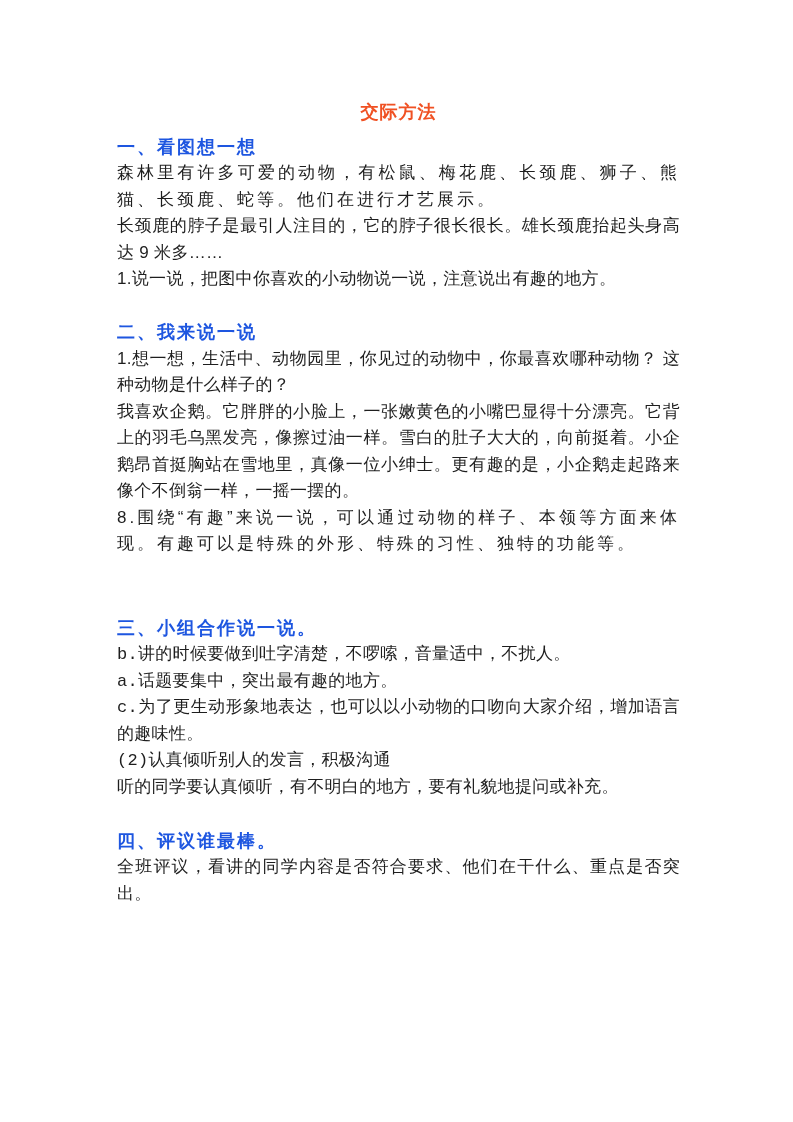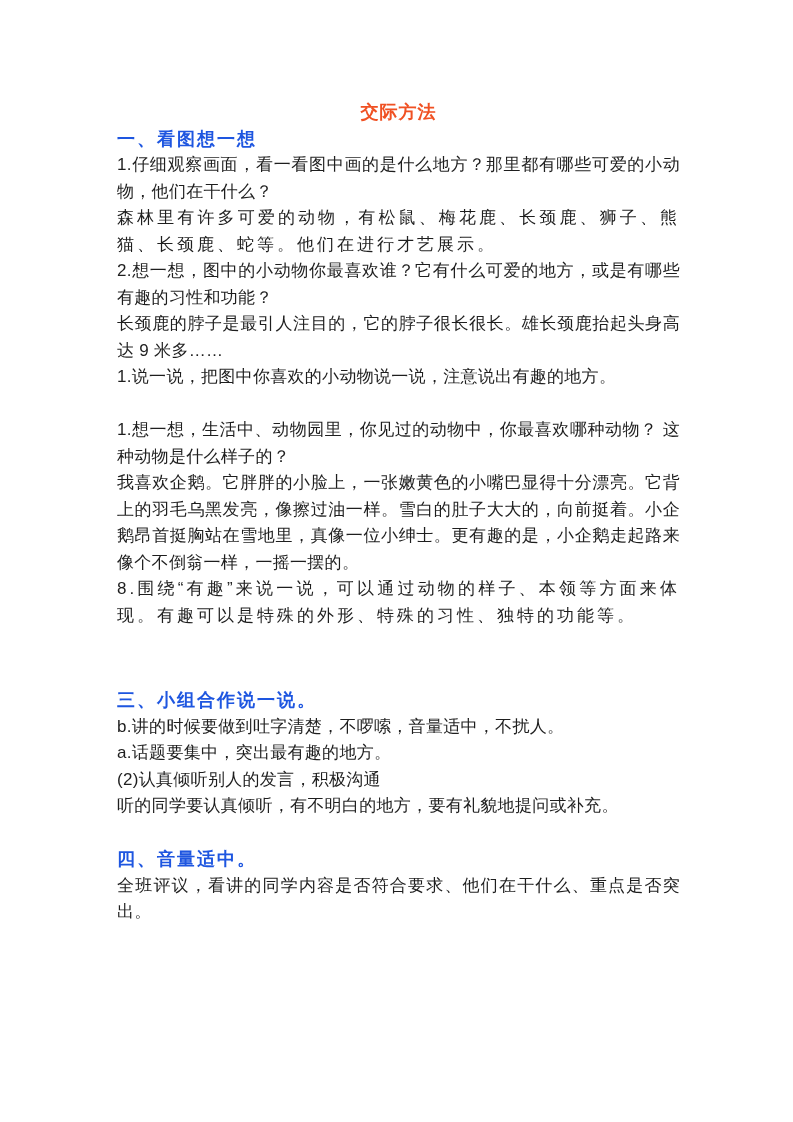--- a/index.html
+++ b/index.html
@@ -24,22 +24,22 @@
   .doc-title {
     margin: 0;
     text-align: center;
     font-size: 18px;
     font-weight: bold;
     letter-spacing: 1px;
     color: var(--title-color);
     line-height: 26.5px;
   }
   .section { margin-top: 26.5px; }
-  .section.first { margin-top: 0; }
-  .section.gap-large { margin-top: 58px; }
+  .section.first { margin-top: 8px; }
+  .section.gap-large { margin-top: 58px; font-family: Liberation Mono, monospace; }
   .heading {
     margin: 0;
     font-size: 18px;
     font-weight: bold;
     letter-spacing: 2px;
     color: var(--heading-color);
     line-height: 26.5px;
   }
   .para {
     margin: 0;
@@ -51,36 +51,36 @@
   }
 </style>
 </head>
 <body>
 
 <div class="page">
   <h1 class="doc-title">交际方法</h1>
   <div id="sections-root">
       <section class="section first">
         <h2 class="heading">一、看图想一想</h2>
-        <p class="para">1.仔细观察画面，看一看图中画的是什么地方？那里都有哪些可爱的小动物，他们在干什么？</p>
         <p class="para spread">森林里有许多可爱的动物，有松鼠、梅花鹿、长颈鹿、狮子、熊猫、长颈鹿、蛇等。他们在进行才艺展示。</p>
-        <p class="para">2.想一想，图中的小动物你最喜欢谁？它有什么可爱的地方，或是有哪些有趣的习性和功能？</p>
         <p class="para">长颈鹿的脖子是最引人注目的，它的脖子很长很长。雄长颈鹿抬起头身高达 9 米多……</p>
         <p class="para">1.说一说，把图中你喜欢的小动物说一说，注意说出有趣的地方。</p>
       </section>
       <section class="section">
+        <h2 class="heading">二、我来说一说</h2>
         <p class="para">1.想一想，生活中、动物园里，你见过的动物中，你最喜欢哪种动物？ 这种动物是什么样子的？</p>
         <p class="para">我喜欢企鹅。它胖胖的小脸上，一张嫩黄色的小嘴巴显得十分漂亮。它背上的羽毛乌黑发亮，像擦过油一样。雪白的肚子大大的，向前挺着。小企鹅昂首挺胸站在雪地里，真像一位小绅士。更有趣的是，小企鹅走起路来像个不倒翁一样，一摇一摆的。</p>
         <p class="para spread">8.围绕“有趣”来说一说，可以通过动物的样子、本领等方面来体现。有趣可以是特殊的外形、特殊的习性、独特的功能等。</p>
       </section>
       <section class="section gap-large">
         <h2 class="heading">三、小组合作说一说。</h2>
         <p class="para">b.讲的时候要做到吐字清楚，不啰嗦，音量适中，不扰人。</p>
         <p class="para">a.话题要集中，突出最有趣的地方。</p>
+        <p class="para">c.为了更生动形象地表达，也可以以小动物的口吻向大家介绍，增加语言的趣味性。</p>
         <p class="para">(2)认真倾听别人的发言，积极沟通</p>
         <p class="para">听的同学要认真倾听，有不明白的地方，要有礼貌地提问或补充。</p>
       </section>
       <section class="section">
-        <h2 class="heading">四、音量适中。</h2>
+        <h2 class="heading">四、评议谁最棒。</h2>
         <p class="para">全班评议，看讲的同学内容是否符合要求、他们在干什么、重点是否突出。</p>
       </section>
     </div>
 </div>
 
 </body></html>

